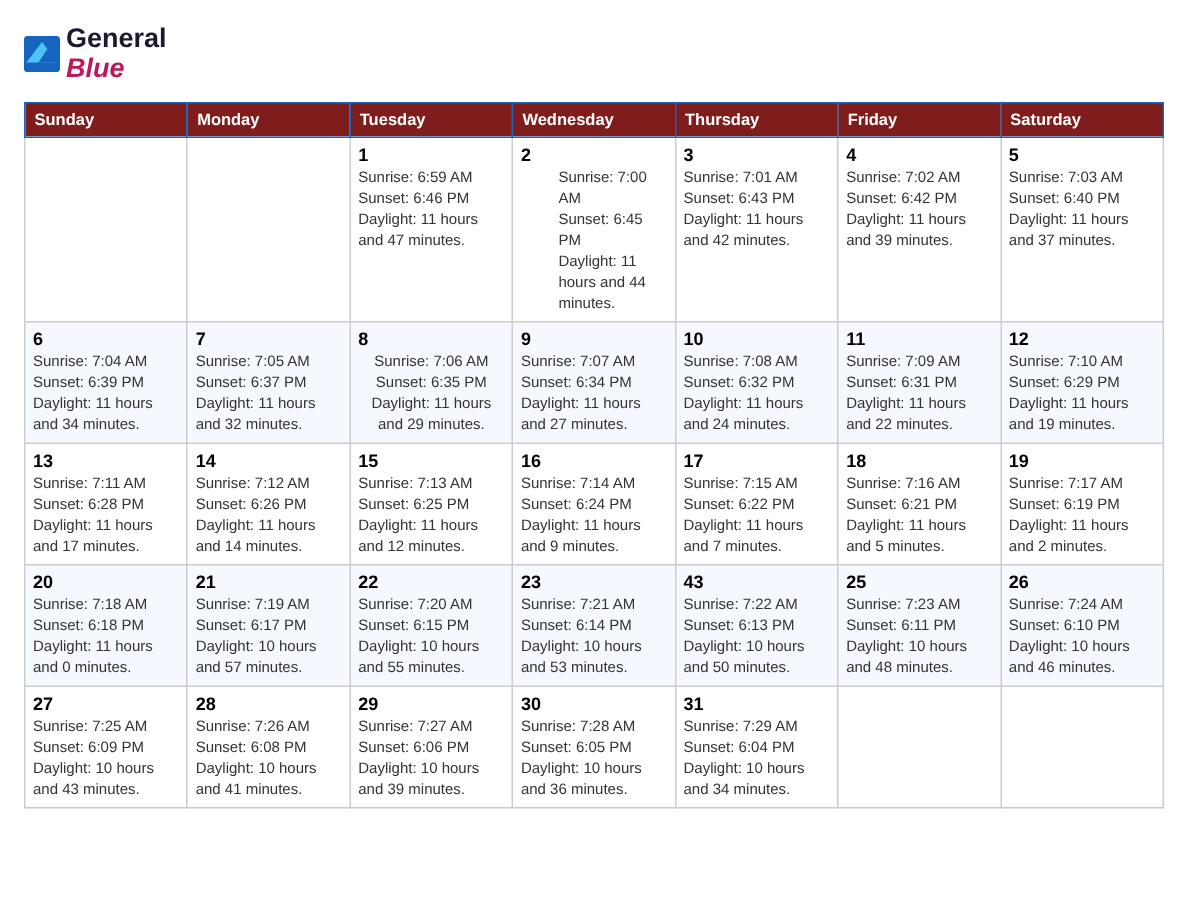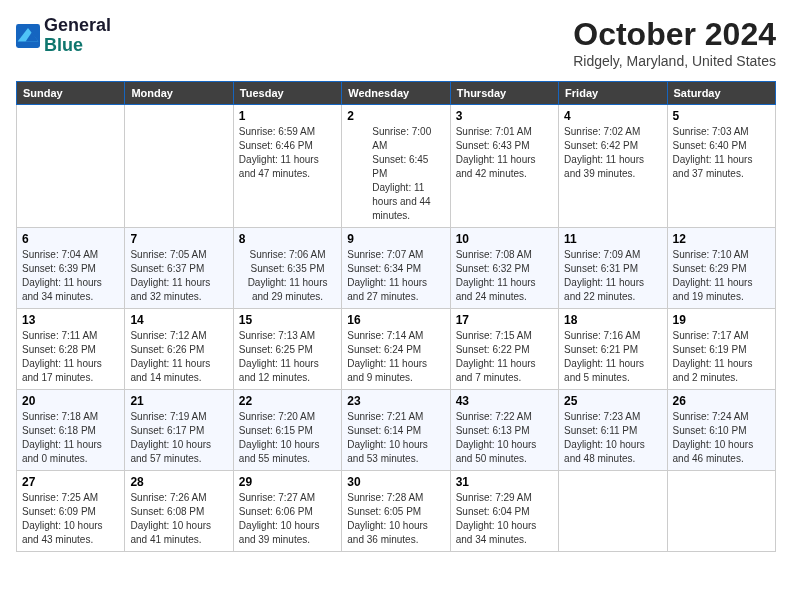--- a/index.html
+++ b/index.html
@@ -20,21 +20,21 @@
       display: flex;
       align-items: center;
       gap: 4px;
     }
     .logo-text {
       font-size: 18px;
       font-weight: bold;
       color: #1a1a2e;
       line-height: 1.1;
     }
-    .logo-text span { color: #0f766e; }
+    .logo-text span { color: #be185d; font-style: italic; }
     .logo-icon {
       width: 24px;
       height: 24px;
     }
     .title-block {
       text-align: right;
     }
     .month-title {
       font-size: 32px;
       font-weight: bold;
@@ -71,43 +71,39 @@
       margin-bottom: 2px;
     }
     .day-info {
       color: #333;
       font-size: 10px;
       line-height: 1.4;
     }
     .empty { background: #f9f9f9; }
     tr:nth-child(even) td { background: #f5f8ff; }
     tr:nth-child(odd) td { background: #fff; }
-    .calendar thead tr th { background: #404040; }
+    .calendar thead tr th { background: #7f1d1d; }
   </style>
 </head>
 <body>
 
 <div class="header">
   <div class="logo">
     <svg class="logo-icon" viewBox="0 0 30 30">
       <rect x="0" y="0" width="30" height="30" fill="#1565c0" rx="3"></rect>
       <polygon points="15,5 28,22 2,22" fill="#4fc3f7"></polygon>
       <polygon points="20,10 28,22 12,22" fill="#1565c0"></polygon>
     </svg>
     <div>
       <div class="logo-text">
         <div>General</div>
         <div><span>Blue</span></div>
       </div>
     </div>
   </div>
-  <div class="title-block">
-    <div class="month-title">October 2024</div>
-    <div class="subtitle">Ridgely, Maryland, United States</div>
-  </div>
 </div>
 
 <table class="calendar">
   <thead>
     <tr>
     <th>Sunday</th>
         <th>Monday</th>
         <th>Tuesday</th>
         <th>Wednesday</th>
         <th>Thursday</th>

